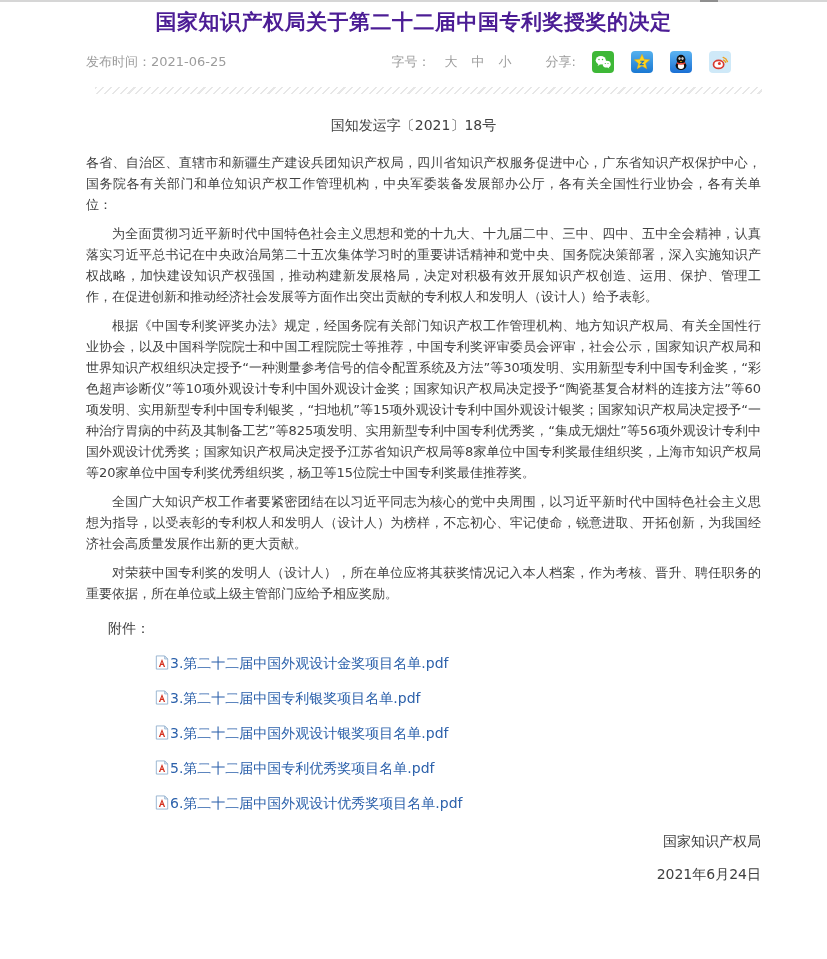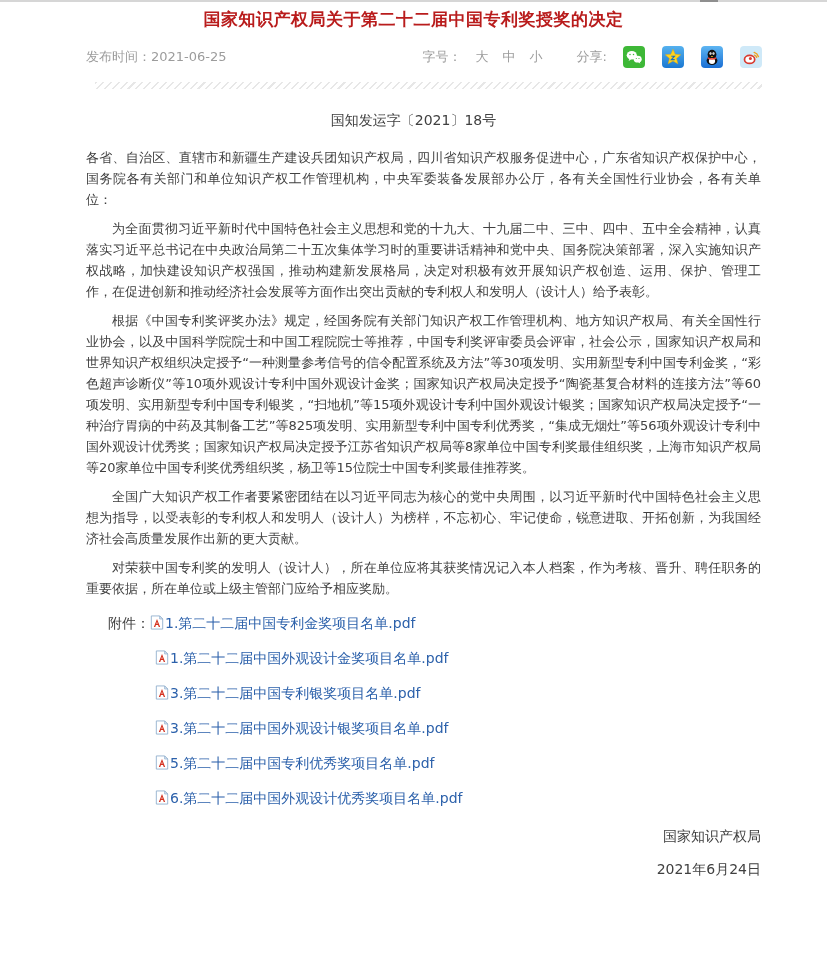--- a/index.html
+++ b/index.html
@@ -10,28 +10,28 @@
     color: #404040;
     position: relative;
     overflow: hidden;
   }
   .top-border { height: 2px; background: #d6d6d6; width: 100%; }
   .top-mark { position: absolute; left: 700px; top: 0; width: 18px; height: 2px; background: #8f8f8f; }
 
   h1.page-title {
     margin-top: 6px;
     text-align: center;
-    font-size: 17px;
+    font-size: 21px;
     font-weight: bold;
-    color: #b91c1c;
+    color: #4c1d95;
     letter-spacing: 0.5px;
   }
 
   .meta {
-    margin: 14px 65px 0 86px;
+    margin: 14px 96px 0 86px;
     display: flex; justify-content: space-between; align-items: center;
     font-size: 13px; color: #9c9c9c;
     height: 24px;
   }
   .meta-right { display: flex; align-items: center; }
   .font-size-links { display: flex; align-items: center; }
   .font-size-links a { color: #9c9c9c; text-decoration: none; margin-left: 14px; cursor: pointer; }
   .share-label { margin-left: 34px; }
   .share-icons { display: flex; align-items: center; margin-left: 12px; }
   .share-icons .sicon { width: 22px; height: 22px; margin-left: 17px; cursor: pointer; display: block; }
@@ -150,34 +150,27 @@
   <p>各省、自治区、直辖市和新疆生产建设兵团知识产权局，四川省知识产权服务促进中心，广东省知识产权保护中心，国务院各有关部门和单位知识产权工作管理机构，中央军委装备发展部办公厅，各有关全国性行业协会，各有关单位：</p>
   <p class="indent">为全面贯彻习近平新时代中国特色社会主义思想和党的十九大、十九届二中、三中、四中、五中全会精神，认真落实习近平总书记在中央政治局第二十五次集体学习时的重要讲话精神和党中央、国务院决策部署，深入实施知识产权战略，加快建设知识产权强国，推动构建新发展格局，决定对积极有效开展知识产权创造、运用、保护、管理工作，在促进创新和推动经济社会发展等方面作出突出贡献的专利权人和发明人（设计人）给予表彰。</p>
   <p class="indent">根据《中国专利奖评奖办法》规定，经国务院有关部门知识产权工作管理机构、地方知识产权局、有关全国性行业协会，以及中国科学院院士和中国工程院院士等推荐，中国专利奖评审委员会评审，社会公示，国家知识产权局和世界知识产权组织决定授予“一种测量参考信号的信令配置系统及方法”等30项发明、实用新型专利中国专利金奖，“彩色超声诊断仪”等10项外观设计专利中国外观设计金奖；国家知识产权局决定授予“陶瓷基复合材料的连接方法”等60项发明、实用新型专利中国专利银奖，“扫地机”等15项外观设计专利中国外观设计银奖；国家知识产权局决定授予“一种治疗胃病的中药及其制备工艺”等825项发明、实用新型专利中国专利优秀奖，“集成无烟灶”等56项外观设计专利中国外观设计优秀奖；国家知识产权局决定授予江苏省知识产权局等8家单位中国专利奖最佳组织奖，上海市知识产权局等20家单位中国专利奖优秀组织奖，杨卫等15位院士中国专利奖最佳推荐奖。</p>
   <p class="indent">全国广大知识产权工作者要紧密团结在以习近平同志为核心的党中央周围，以习近平新时代中国特色社会主义思想为指导，以受表彰的专利权人和发明人（设计人）为榜样，不忘初心、牢记使命，锐意进取、开拓创新，为我国经济社会高质量发展作出新的更大贡献。</p>
   <p class="indent">对荣获中国专利奖的发明人（设计人），所在单位应将其获奖情况记入本人档案，作为考核、晋升、聘任职务的重要依据，所在单位或上级主管部门应给予相应奖励。</p>
 </div>
 
 <div class="attachments">
   <div class="att-row att-first">
     <span class="att-label">附件：</span>
-    <span>
-      <svg class="pdf-icon" viewBox="0 0 16 17">
-        <path d="M1.5 1 H11 L14.5 4.5 V16 H1.5 Z" fill="#ffffff" stroke="#8faecd" stroke-width="1"></path>
-        <path d="M11 1 L14.5 4.5 H11 Z" fill="#dce8f4" stroke="#8faecd" stroke-width="0.8"></path>
-        <path d="M8 4.5 L11.6 13.5 H10 L9.2 11.4 H6.8 L6 13.5 H4.4 Z M7.3 9.9 H8.7 L8 7.6 Z" fill="#d4301e"></path>
-      </svg><a class="att-link">1.第二十二届中国专利金奖项目名单.pdf</a>
-    </span>
-  </div>
-  <div class="att-row sub">
-    <svg class="pdf-icon" viewBox="0 0 16 17">
-      <path d="M1.5 1 H11 L14.5 4.5 V16 H1.5 Z" fill="#ffffff" stroke="#8faecd" stroke-width="1"></path>
-      <path d="M11 1 L14.5 4.5 H11 Z" fill="#dce8f4" stroke="#8faecd" stroke-width="0.8"></path>
-      <path d="M8 4.5 L11.6 13.5 H10 L9.2 11.4 H6.8 L6 13.5 H4.4 Z M7.3 9.9 H8.7 L8 7.6 Z" fill="#d4301e"></path>
-    </svg><a class="att-link">1.第二十二届中国外观设计金奖项目名单.pdf</a>
+  </div>
+  <div class="att-row sub">
+    <svg class="pdf-icon" viewBox="0 0 16 17">
+      <path d="M1.5 1 H11 L14.5 4.5 V16 H1.5 Z" fill="#ffffff" stroke="#8faecd" stroke-width="1"></path>
+      <path d="M11 1 L14.5 4.5 H11 Z" fill="#dce8f4" stroke="#8faecd" stroke-width="0.8"></path>
+      <path d="M8 4.5 L11.6 13.5 H10 L9.2 11.4 H6.8 L6 13.5 H4.4 Z M7.3 9.9 H8.7 L8 7.6 Z" fill="#d4301e"></path>
+    </svg><a class="att-link">3.第二十二届中国外观设计金奖项目名单.pdf</a>
   </div>
   <div class="att-row sub">
     <svg class="pdf-icon" viewBox="0 0 16 17">
       <path d="M1.5 1 H11 L14.5 4.5 V16 H1.5 Z" fill="#ffffff" stroke="#8faecd" stroke-width="1"></path>
       <path d="M11 1 L14.5 4.5 H11 Z" fill="#dce8f4" stroke="#8faecd" stroke-width="0.8"></path>
       <path d="M8 4.5 L11.6 13.5 H10 L9.2 11.4 H6.8 L6 13.5 H4.4 Z M7.3 9.9 H8.7 L8 7.6 Z" fill="#d4301e"></path>
     </svg><a class="att-link">3.第二十二届中国专利银奖项目名单.pdf</a>
   </div>
   <div class="att-row sub">
     <svg class="pdf-icon" viewBox="0 0 16 17">

